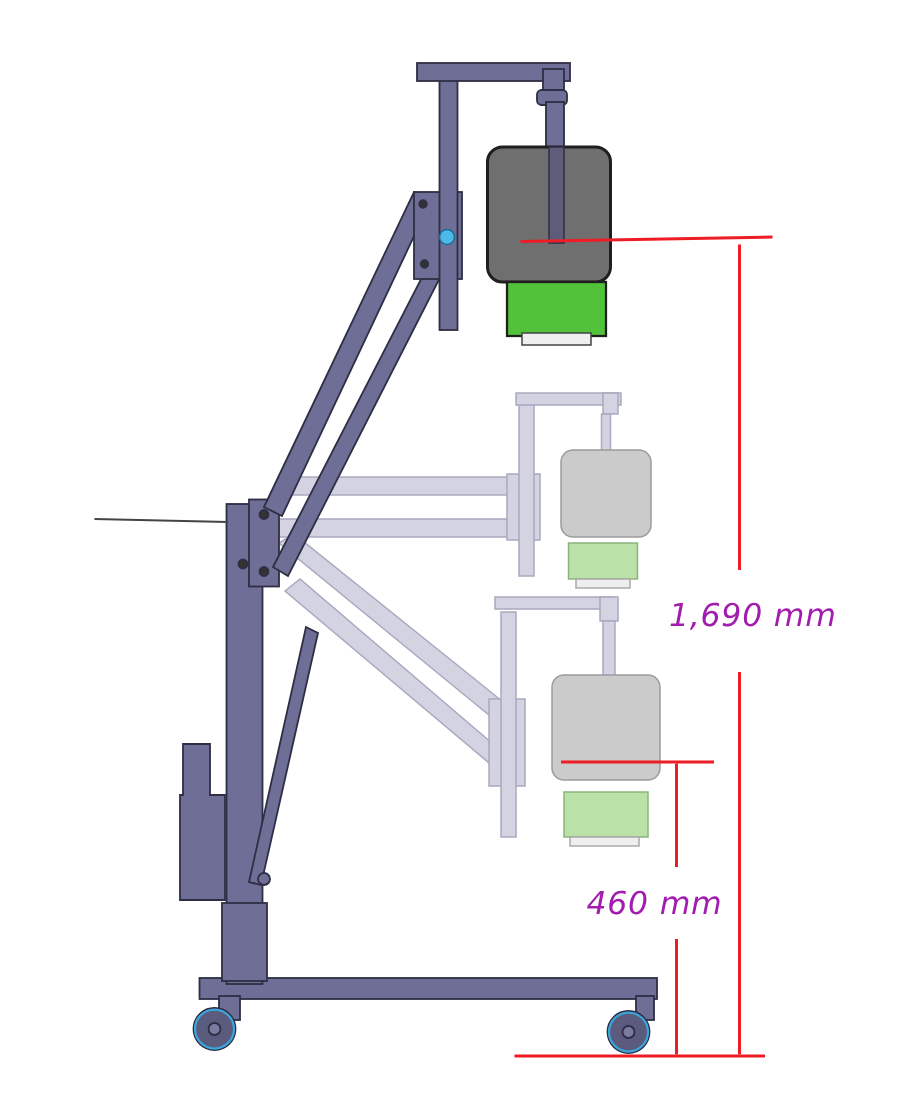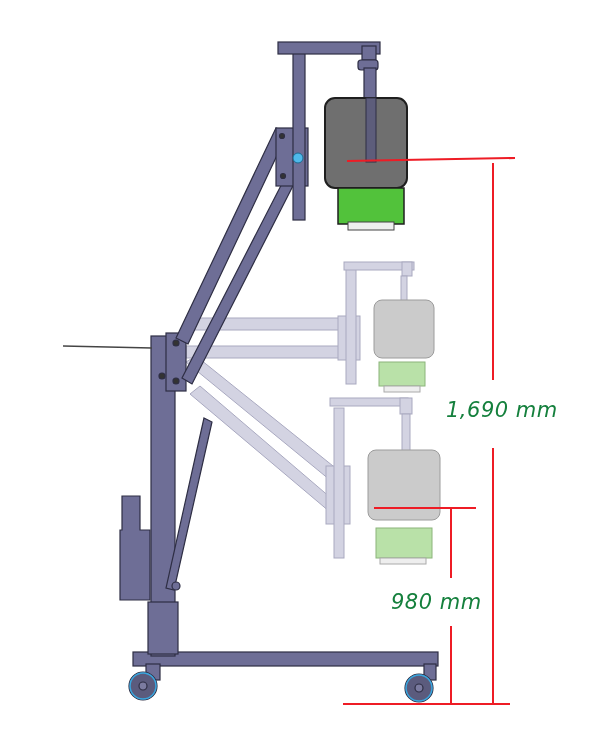--- a/index.html
+++ b/index.html
@@ -1,18 +1,18 @@
 <!DOCTYPE html>
 <html><head>
 <meta charset="utf-8">
 <style>
   html, body { margin: 0; padding: 0; background: #ffffff; }
   body { width: 600px; height: 730px; position: relative; overflow: hidden; font-family: "DejaVu Sans", sans-serif; }
   #stage { position: absolute; left: 0; top: 0; width: 600px; height: 730px; }
-  .dim-label { position: absolute; font-family: "DejaVu Sans", sans-serif; font-style: italic; font-size: 21px; color: #15803d; white-space: nowrap; letter-spacing: 0.5px; }
+  .dim-label { position: absolute; font-family: "DejaVu Sans", sans-serif; font-style: italic; font-size: 21px; color: #a21caf; white-space: nowrap; letter-spacing: 0.5px; }
 </style>
 </head>
 <body>
 
 <div id="stage">
   <svg width="600" height="730" viewBox="0 0 600 730" xmlns="http://www.w3.org/2000/svg">
 
     <g fill="#d3d3e2" stroke="#a9a9c0" stroke-width="1">
       <rect x="186" y="318" width="160" height="12"></rect>
       <rect x="186" y="346" width="160" height="12"></rect>
@@ -99,14 +99,14 @@
       <line x1="493" y1="448" x2="493" y2="703"></line>
       <line x1="343" y1="704" x2="510" y2="704"></line>
 
       <line x1="374" y1="508" x2="476" y2="508"></line>
       <line x1="451" y1="509" x2="451" y2="578"></line>
       <line x1="451" y1="626" x2="451" y2="703"></line>
     </g>
   </svg>
 
   <div class="dim-label" style="left:446px; top:398px;">1,690 mm</div>
-  <div class="dim-label" style="left:391px; top:590px;">980 mm</div>
+  <div class="dim-label" style="left:391px; top:590px;">460 mm</div>
 </div>
 
 </body></html>

